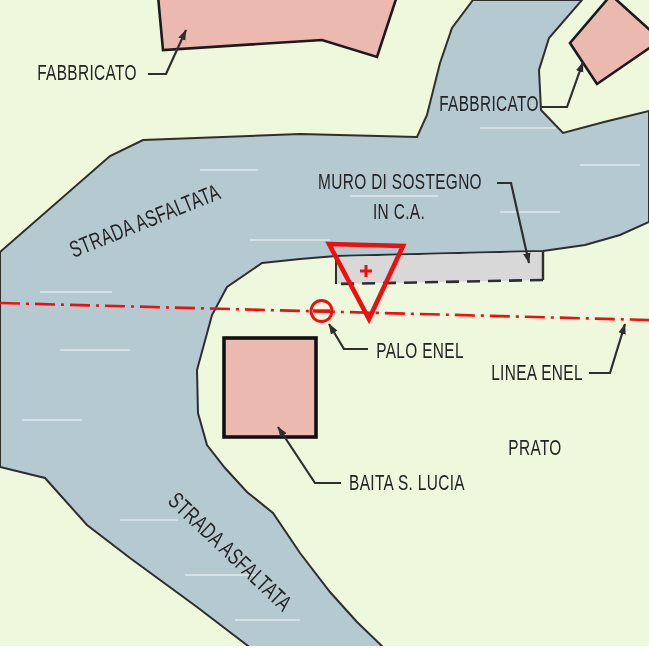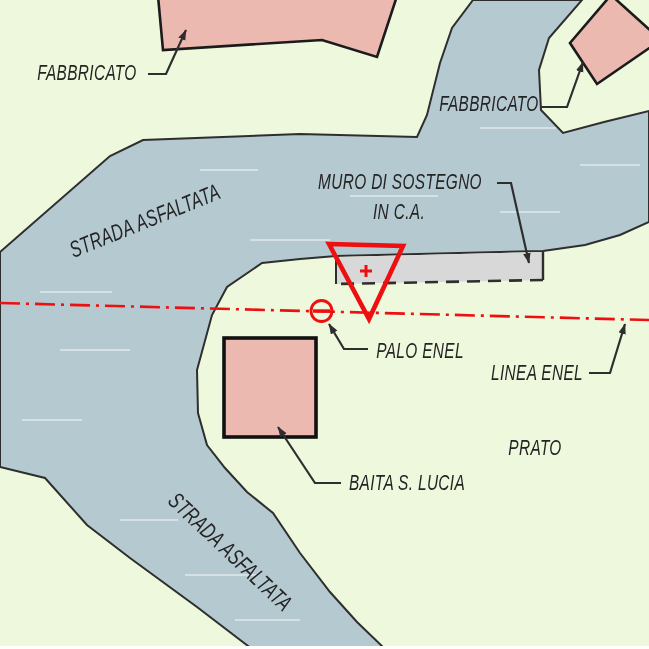--- a/index.html
+++ b/index.html
@@ -2,21 +2,21 @@
 <html style="--meadow: #eef8dc; --road: #b5c9d1; --building: #ecb9b1; --wall: #d8d8d8; --outline: #2e2e2e; --red: #ee1010; --text: #242424; --streak: #ffffff; --strip: #ffffff;"><head>
 <meta charset="utf-8">
 <style>
   :root{
     --meadow:#eef8dc; --road:#b5c9d1; --building:#ecb9b1; --wall:#d8d8d8;
     --outline:#2e2e2e; --red:#ee1010; --text:#242424; --streak:#ffffff; --strip:#ffffff;
   }
   html,body{margin:0;padding:0;}
   body{width:649px;height:649px;overflow:hidden;background:var(--meadow);
        font-family:"Liberation Sans",sans-serif;}
-  .stage{position:relative;width:649px;height:554px;font-style:italic;}
+  .stage{position:relative;width:649px;height:554px;}
   .stage svg{position:absolute;left:0;top:0;}
   .lbl{position:absolute;white-space:nowrap;color:var(--text);
        font-size:22px;letter-spacing:.5px;line-height:1;
        transform:translate(-50%,-50%) scaleX(.7);}
   .lbl.big{font-size:23px;}
   .lbl.rot-top{transform:translate(-50%,-50%) rotate(-22deg) scaleX(.7);}
   .lbl.rot-bottom{transform:translate(-50%,-50%) rotate(43.5deg) scaleX(.7);}
 </style>
 </head>
 <body>

